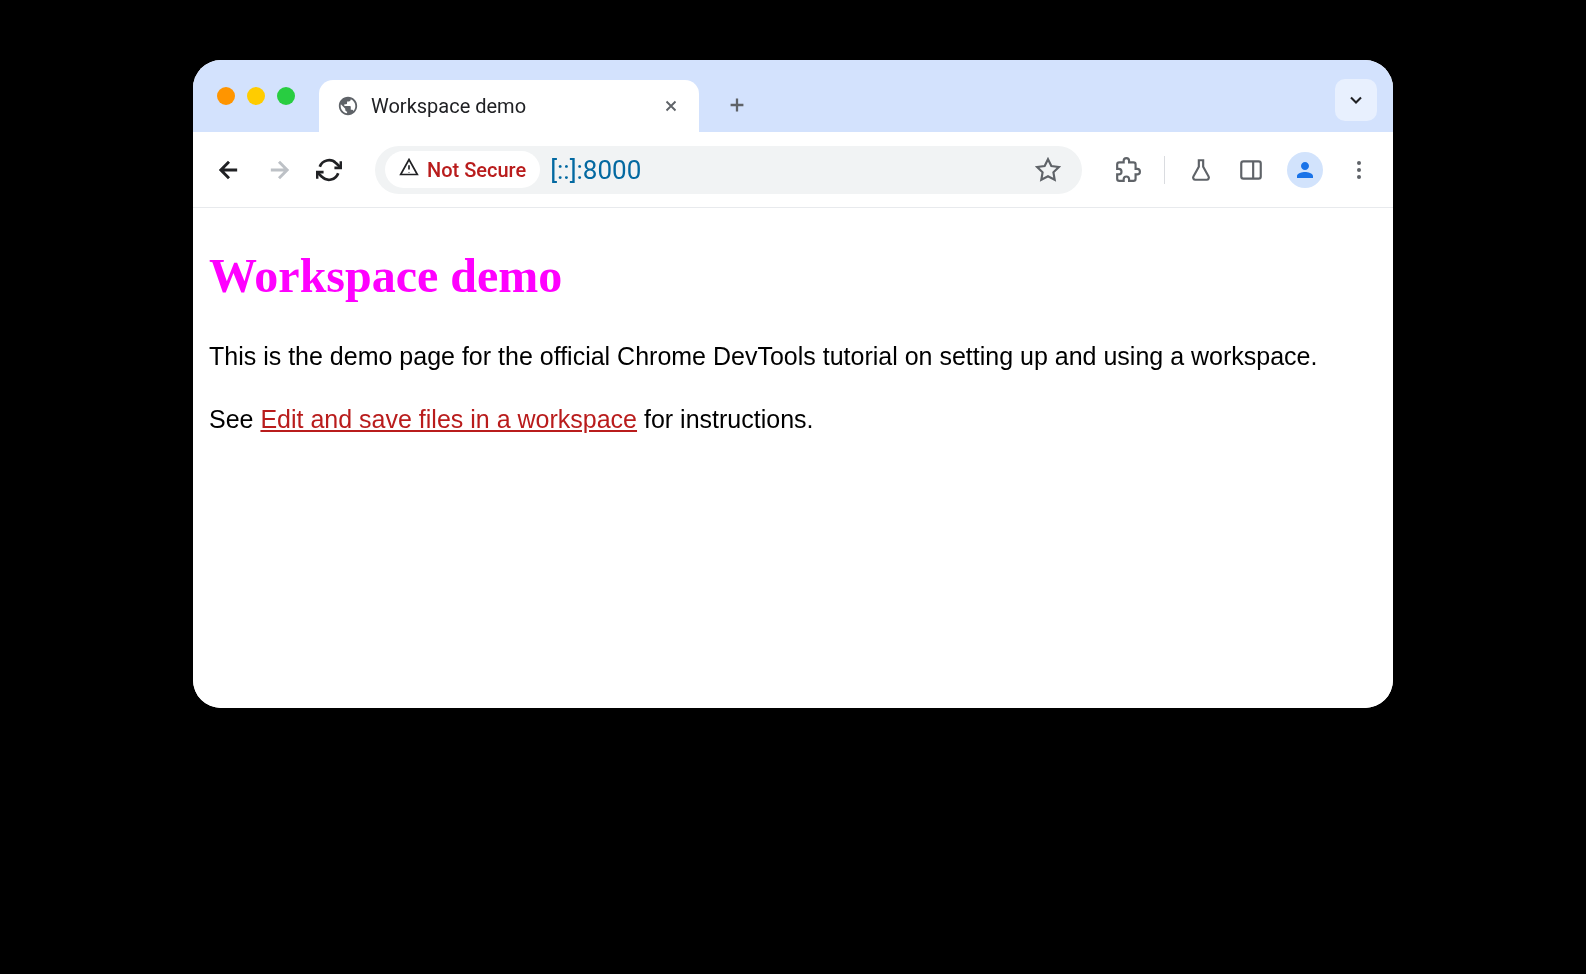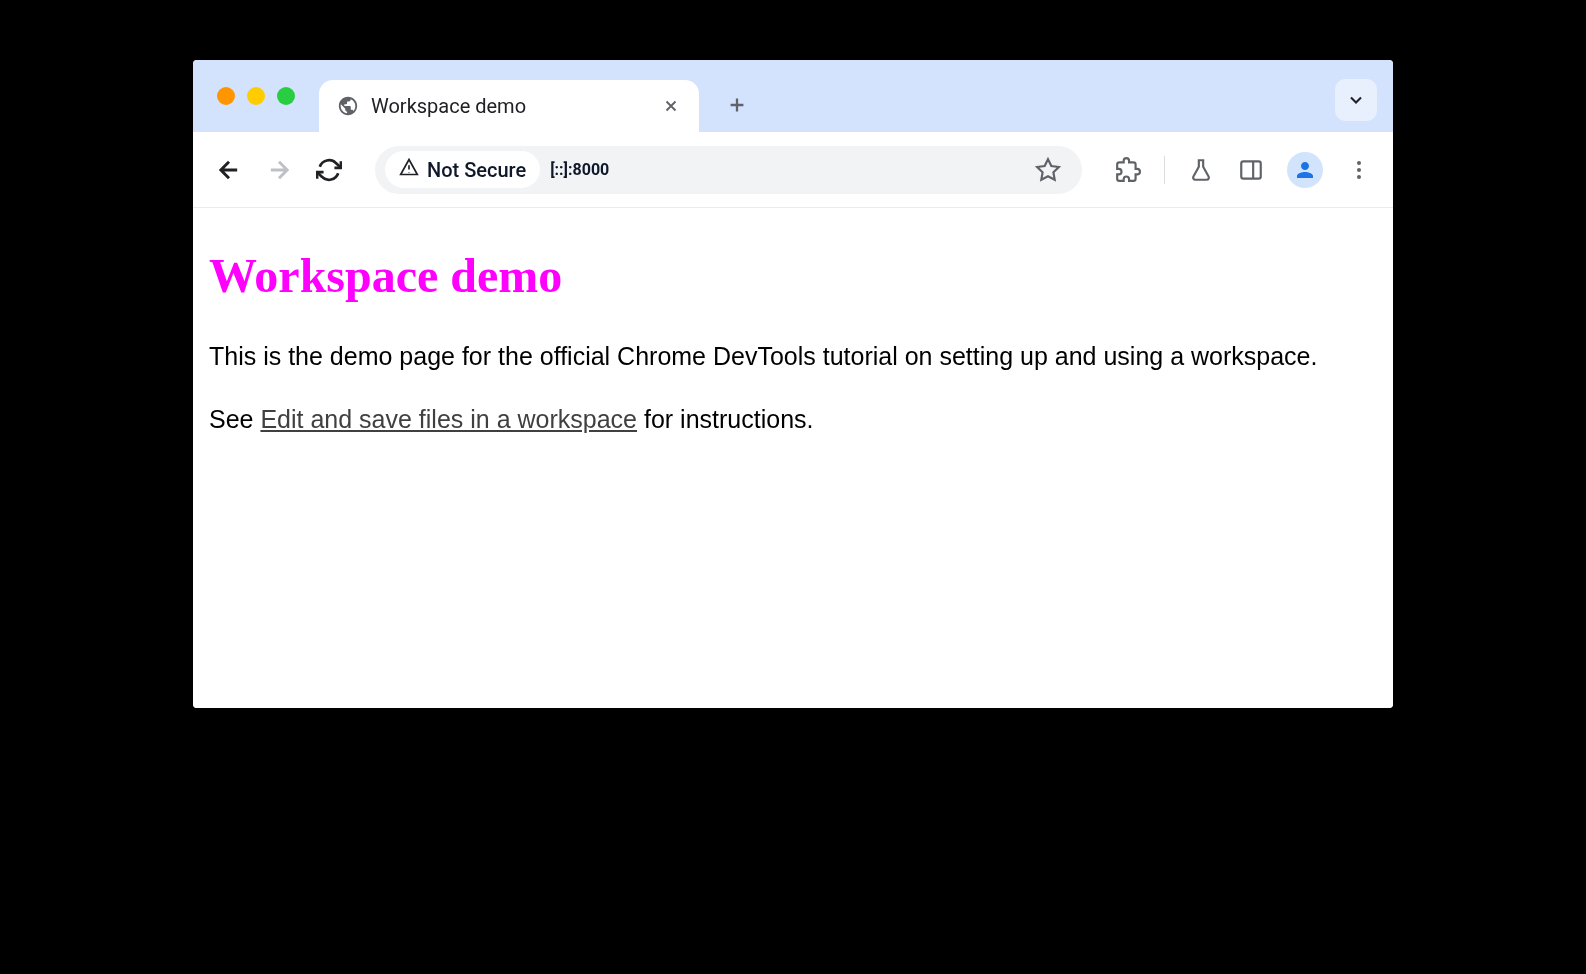--- a/index.html
+++ b/index.html
@@ -13,21 +13,21 @@
       height: 974px;
       font-family: -apple-system, BlinkMacSystemFont, "Segoe UI", Roboto, sans-serif;
       display: flex;
       align-items: flex-start;
       justify-content: center;
       padding-top: 60px;
     }
     .browser-window {
       width: 1200px;
       background: #fff;
-      border-radius: 4px;
+      border-radius: 28px;
       overflow: hidden;
       box-shadow: 0 4px 40px rgba(0,0,0,0.4);
     }
     .tab-strip {
       background: #d3e2fd;
       height: 72px;
       display: flex;
       align-items: center;
       padding: 0 16px;
       position: relative;
@@ -138,28 +138,27 @@
       margin-left: 12px;
     }
     .security-chip {
       background: #fff;
       border-radius: 20px;
       padding: 6px 14px;
       display: flex;
       align-items: center;
       gap: 8px;
       font-size: 20px;
-      color: #0f172a;
+      color: #b91c1c;
       font-weight: 500;
     }
     .url-text {
-      font-size: 16px;
-      color: #0f172a;
+      font-size: 26px;
+      color: #0369a1;
       flex: 1;
-      font-weight: bold;
     }
     .star-btn {
       width: 32px;
       height: 32px;
       display: flex;
       align-items: center;
       justify-content: center;
       color: #5f6368;
       margin-right: 8px;
     }
@@ -205,21 +204,21 @@
       margin-bottom: 36px;
     }
     .page-paragraph {
       font-family: Liberation Sans, sans-serif;
       font-size: 25px;
       color: #000;
       margin-bottom: 28px;
       line-height: 1.4;
     }
     .page-link {
-      color: #404040;
+      color: #b91c1c;
       text-decoration: underline;
       cursor: pointer;
     }
   </style>
 </head>
 <body>
 
 <div class="browser-window">
   <div class="tab-strip">
     <div class="traffic-lights">

